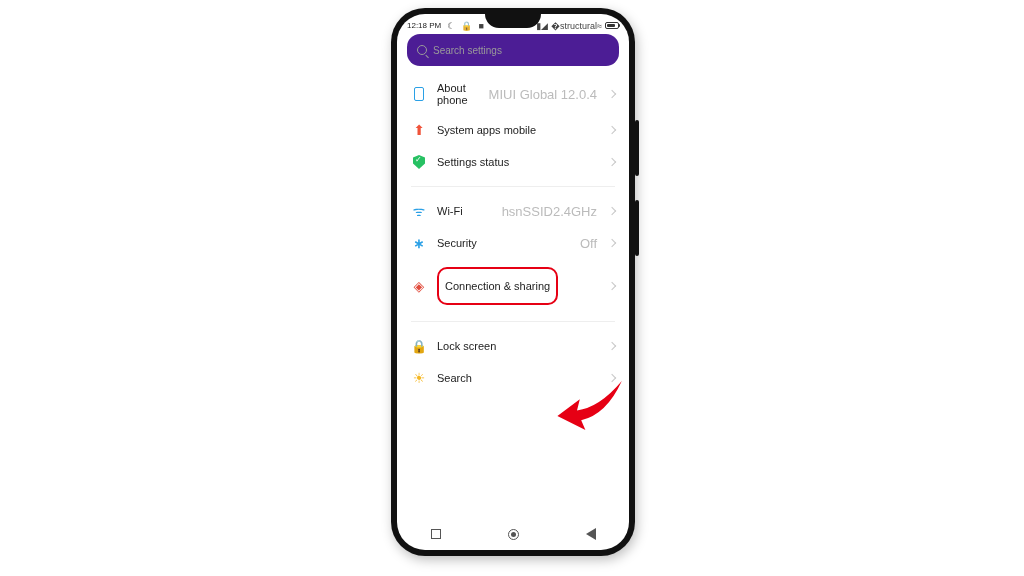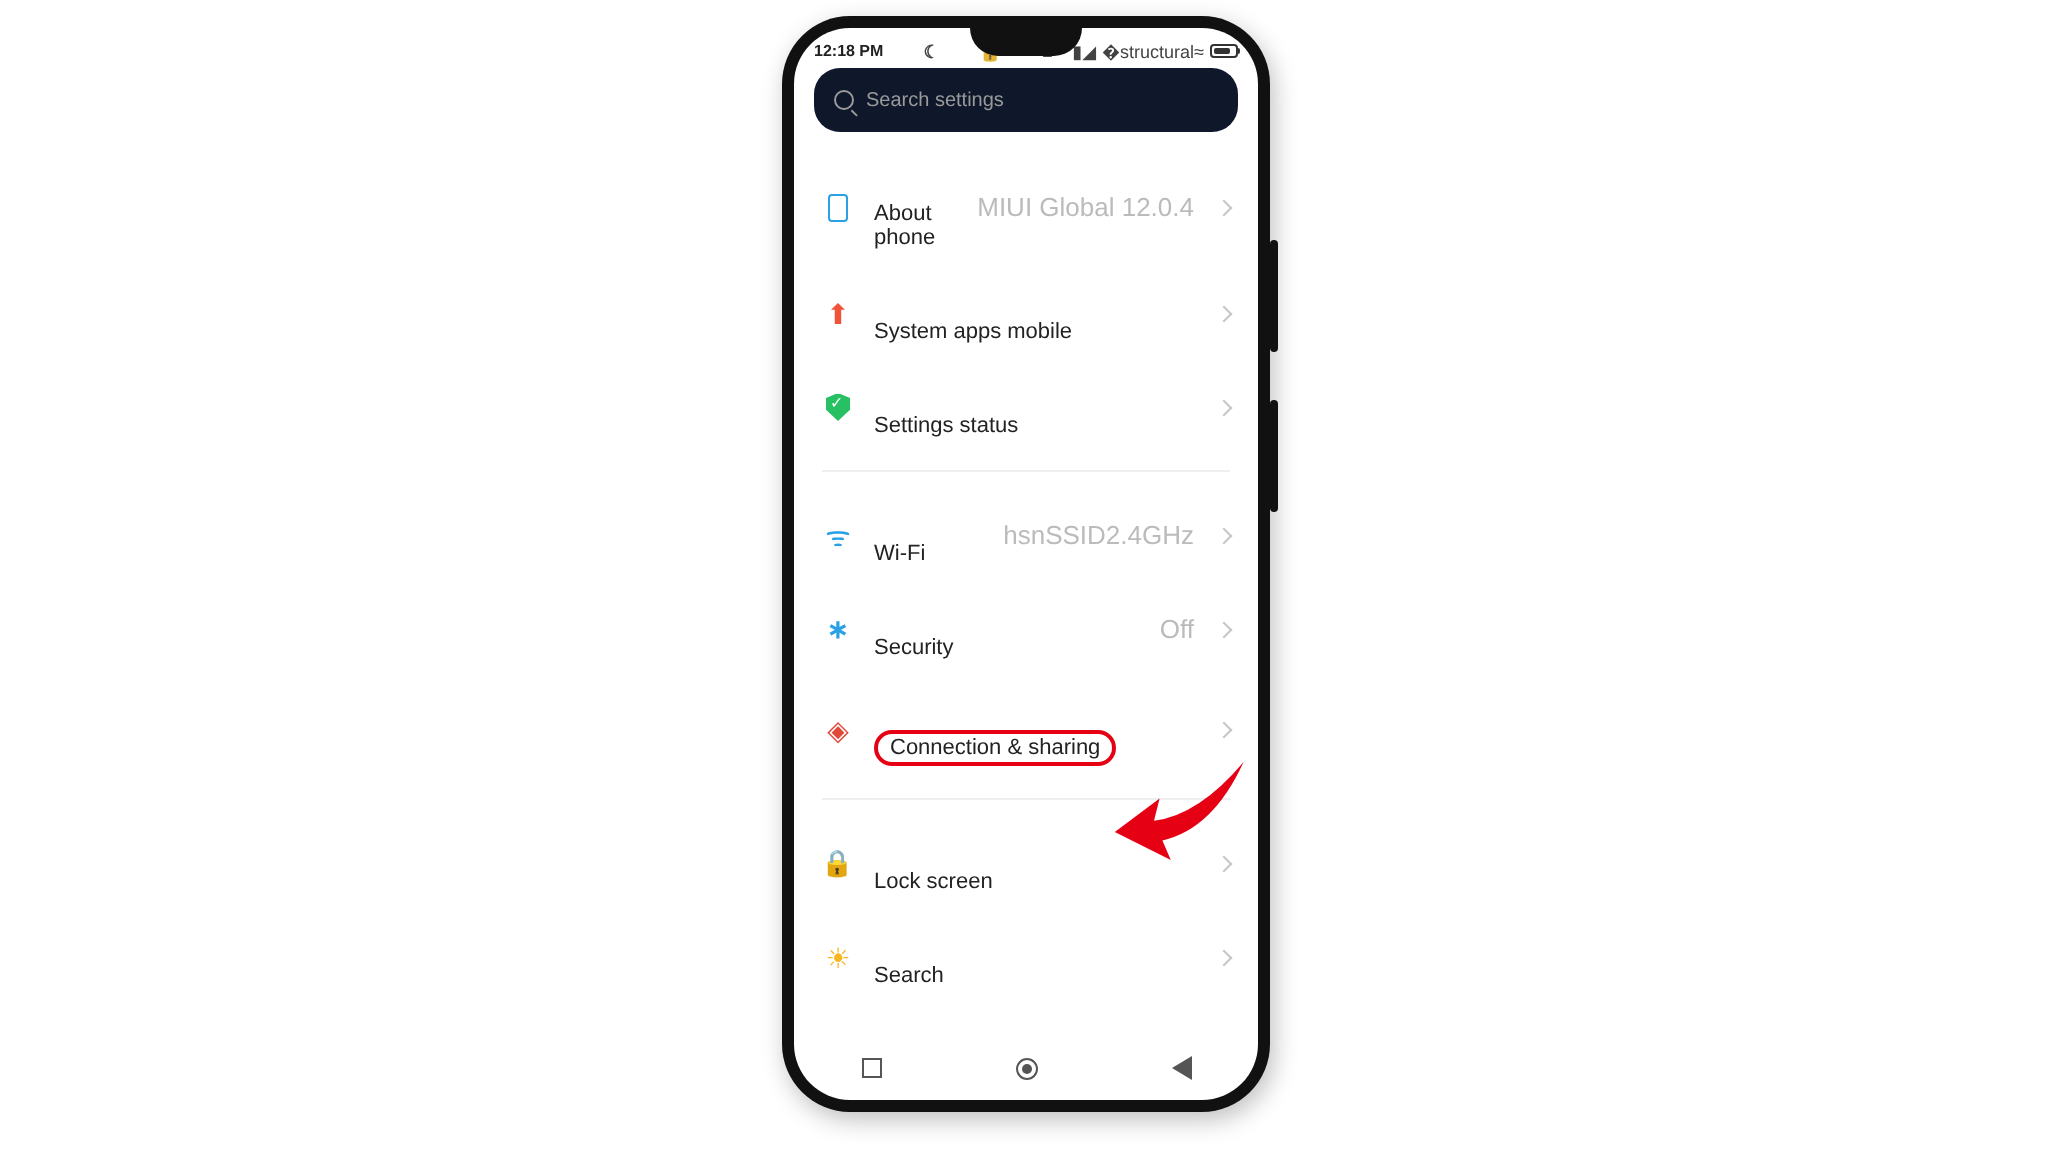--- a/index.html
+++ b/index.html
@@ -32,58 +32,58 @@
     width: 56px; height: 16px; background: #111;
     border-bottom-left-radius: 14px; border-bottom-right-radius: 14px;
     z-index: 5;
   }
 
   
   .statusbar {
     display:flex; align-items:center; justify-content:space-between;
     height: 20px; padding: 3px 10px 0; font-size: 8px; color:#222;
   }
-  .statusbar .left { display:flex; gap:20px; align-items:center;font-weight:bold; }
+  .statusbar .left { display:flex; gap:6px; align-items:center; }
   .statusbar .right { display:flex; gap:3px; align-items:center; }
   .txt-ic { font-size: 9px; opacity:.85; }
   .sbat {
     width:14px; height:7px; border:1px solid #333; border-radius:2px; position:relative;
   }
   .sbat::after { content:""; position:absolute; right:-2px; top:1px; width:2px; height:3px; background:#333; border-radius:0 1px 1px 0;}
   .sbat .fill{ position:absolute; left:1px; top:1px; bottom:1px; width:70%; background:#333; border-radius:1px;}
 
   
   .hdr { padding: 16px 14px 8px; font-size: 20px; color:#222; }
 
   
   .search {
-    margin: 0 10px 8px; height: 26px; background:#0f172a; border-radius:13px;
+    margin: 0 10px 8px; height: 26px; background:#4c1d95; border-radius:13px;
     display:flex; align-items:center; gap:6px; padding:16px 10px; color:#9a9a9a; font-size:10px;
   }
   .search .mag {
     width:10px; height:10px; border:1.3px solid #9a9a9a; border-radius:50%; position:relative;
   }
   .search .mag::after{ content:""; position:absolute; right:-3px; bottom:-3px; width:4px; height:1.3px; background:#9a9a9a; transform:rotate(45deg); }
 
   
   .group-sep { height:1px; background:#eee; margin: 8px 14px; }
   .row {
     display:flex; align-items:center; gap:10px;
     padding: 8px 14px; font-size: 11px; color:#222; min-height:30px;
     cursor:pointer;
   }
   .row .icon { width:16px; height:16px; display:flex; align-items:center; justify-content:center; flex:0 0 16px;}
-  .row .label { flex:1;margin-top:19px; }
+  .row .label { flex:1; }
   .row .trail { font-size:13px; color:#bbb; }
   .row .chev {
     width:6px; height:6px; border-right:1.3px solid #c7c7c7; border-bottom:1.3px solid #c7c7c7;
     transform:rotate(-45deg); flex:0 0 6px; margin-left:2px;
   }
   .row.hl .label span{
-    border:2px solid #e60014; border-radius:10px; padding:1px 6px; display:inline-block;
+    border:2px solid #e60014; border-radius:10px; padding:11px 6px; display:inline-block;
   }
 
   
   .ic-phone { width:10px; height:14px; border:1.3px solid #2aa0e6; border-radius:2px; }
   .ic-arrow-up { color:#f0533a; font-size:14px; line-height:1; }
   .ic-shield {
     width:12px; height:14px; background:#27c163;
     clip-path: polygon(50% 0,100% 18%,100% 60%,50% 100%,0 60%,0 18%);
     position:relative;
   }

